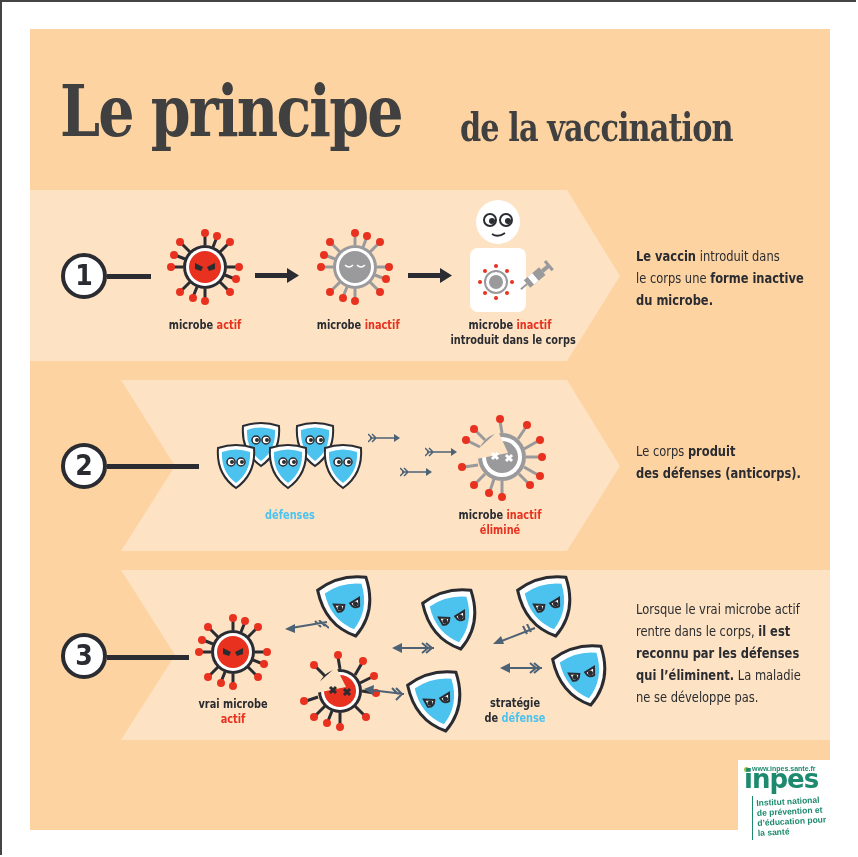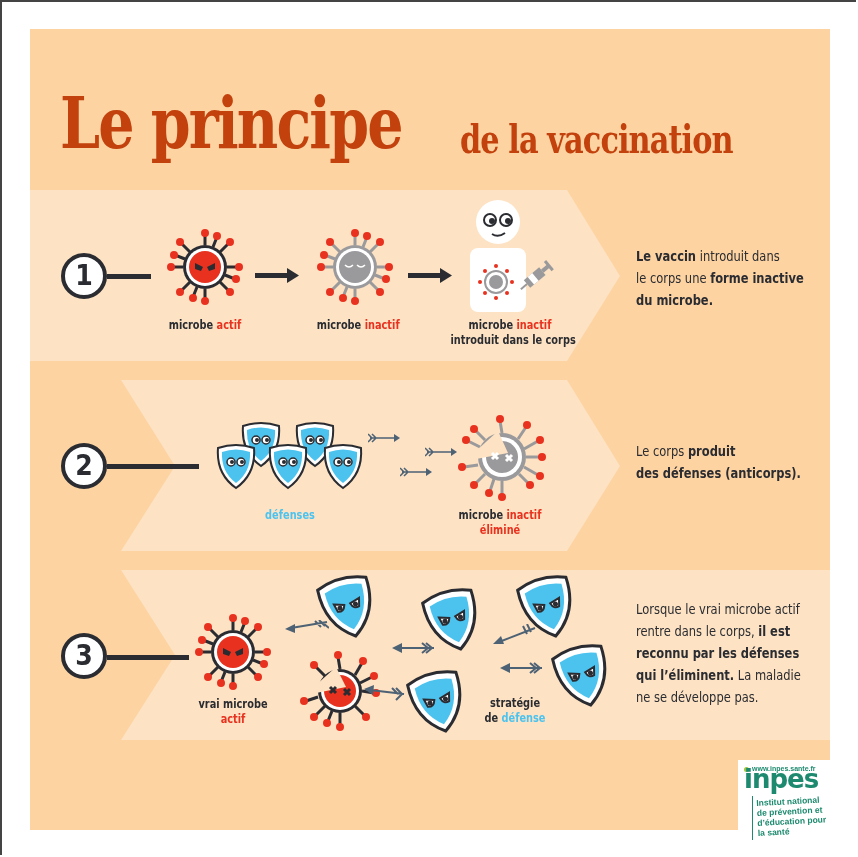--- a/index.html
+++ b/index.html
@@ -1,19 +1,19 @@
 <!DOCTYPE html>
 <html><head>
 <meta charset="utf-8">
 <style>
   html,body{margin:0;padding:0;}
   body{width:858px;height:857px;background:#fff;position:relative;overflow:hidden;font-family:"Liberation Sans",sans-serif;}
   .frame{position:absolute;left:0;top:0;width:856px;height:855px;border-left:2px solid #444;border-top:2px solid #444;box-sizing:border-box;}
   .panel{position:absolute;left:30px;top:29px;width:800px;height:801px;background:#fdd3a2;}
-  .title{position:absolute;left:60px;top:92px;white-space:nowrap;color:#c2410c;}
+  .title{position:absolute;left:60px;top:80px;white-space:nowrap;color:#404040;}
   .title .big{font-family:"DejaVu Serif",serif;font-weight:bold;font-size:62px;letter-spacing:-2px;transform:scaleX(0.92) scaleY(1.15);transform-origin:left bottom;display:inline-block;}
   .title .small{font-family:"DejaVu Serif",serif;font-weight:bold;font-size:33px;letter-spacing:-1px;display:inline-block;transform:scaleX(0.92) scaleY(1.2);transform-origin:left bottom;position:absolute;left:400px;top:32px;}
   svg.band{position:absolute;left:0;top:0;}
   .step-circle{position:absolute;width:38px;height:38px;border:4px solid #2a2c31;border-radius:50%;background:#fff;box-sizing:content-box;text-align:center;line-height:38px;font-family:"DejaVu Sans Condensed","DejaVu Sans",sans-serif;font-weight:bold;font-size:28px;color:#2a2c31;}
   .connector{position:absolute;height:5px;background:#2a2c31;}
   .label{position:absolute;font-family:"DejaVu Sans",sans-serif;font-weight:bold;font-size:11.5px;color:#2a2c31;text-align:center;line-height:15px;white-space:nowrap;transform:scaleX(0.85);}
   .red{color:#e8321f;}
   .blue{color:#4cc3ef;}
   .desc{position:absolute;font-family:"DejaVu Sans",sans-serif;font-size:14px;color:#2a2c31;line-height:22px;transform:scaleX(0.82);transform-origin:left top;white-space:nowrap;}
   .desc b{font-weight:bold;}

